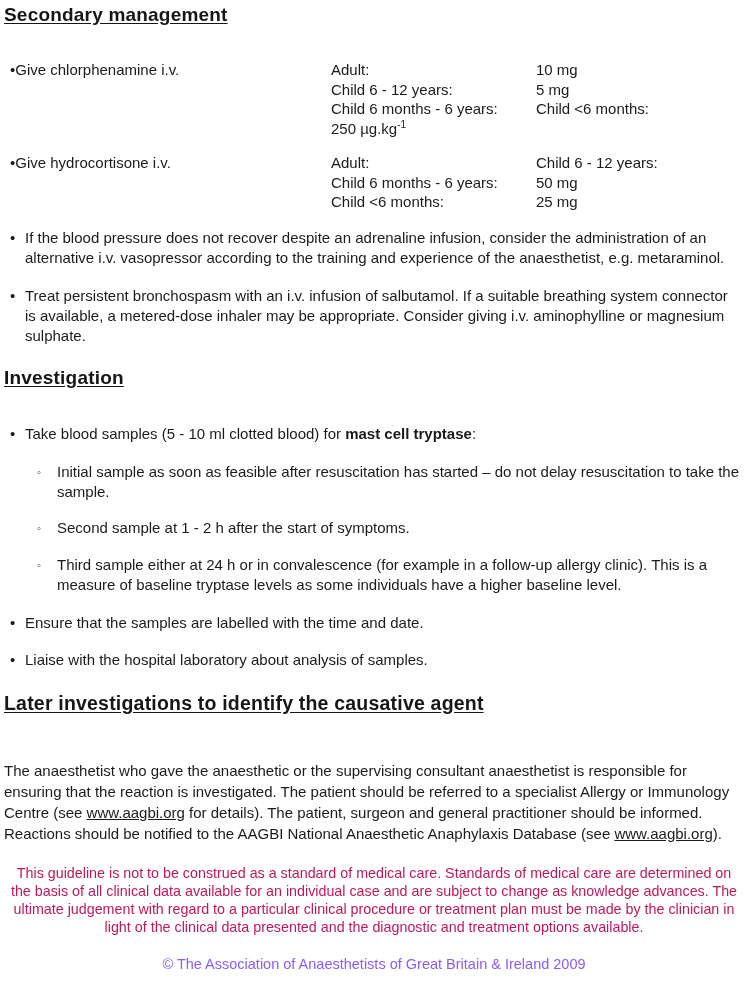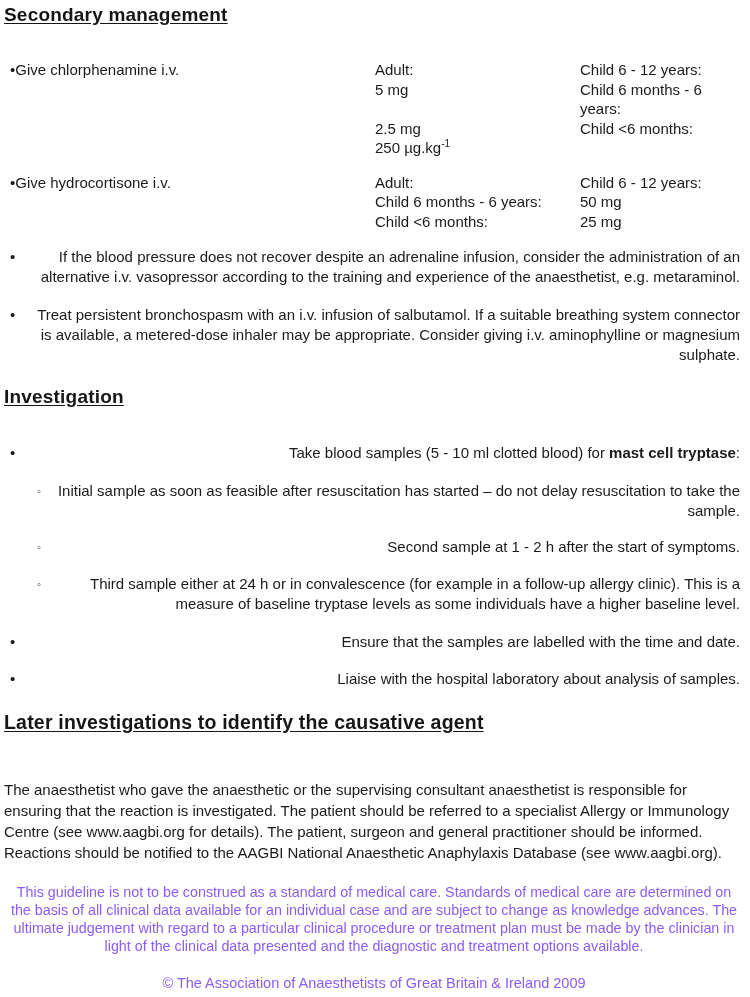--- a/index.html
+++ b/index.html
@@ -21,59 +21,60 @@
     color: #161616;
   }
   .h-secondary   { font-size: 19px; line-height: 23px; margin-top: 0; letter-spacing: 0.2px; }
   .h-invest      { font-size: 19px; line-height: 23px; margin-top: 20px; letter-spacing: 0.2px; }
   .h-later       { font-size: 19.5px; line-height: 24px; margin-top: 21px; letter-spacing: 0.2px; }
 
   .drug-block { display: flex; font-size: 15px; line-height: 19.5px; }
   .drug-block.first  { margin-top: 34px; }
   .drug-block.second { margin-top: 15px; }
   .drug-left { width: 321px; flex: none; display: flex; align-items: flex-start; }
-  .dose-grid { display: grid; grid-template-columns: 205px 1fr; flex: 1; margin-left: 44px; }
+  .dose-grid { display: grid; grid-template-columns: 205px 1fr; flex: 1; }
 
   .bullet { display: flex; font-size: 15px; line-height: 20px; }
   .bullet .marker { width: 15px; flex: none; }
   .bullet, .drug-block { padding-left: 6px; }
 
   .sub-bullet { display: flex; font-size: 15px; line-height: 20px; padding-left: 33px; }
   .sub-bullet .marker { width: 20px; flex: none; font-size: 11px; line-height: 20px; }
 
   .mt-b3 { margin-top: 16px; }
   .mt-b4 { margin-top: 18px; }
   .mt-lead { margin-top: 35px; }
   .mt-sub1 { margin-top: 18px; }
   .mt-sub2 { margin-top: 16px; }
   .mt-sub3 { margin-top: 17px; }
   .mt-ensure { margin-top: 18px; }
   .mt-liaise { margin-top: 17px; }
 
-  .btext { flex: 1; padding-right: 4px; text-align: right; }
+  .btext { flex: 1; padding-right: 4px; }
 
   .body-para {
     margin: 45px 0 0 0;
     font-size: 15px;
     line-height: 21px;
     padding-right: 2px;
   }
   a.doc-link {
     color: inherit;
+    text-decoration: underline;
     cursor: pointer;
   }
   sup { font-size: 10px; vertical-align: super; line-height: 0; }
 
   .disclaimer {
     margin: 20px auto 0;
     max-width: 730px;
     text-align: center;
     font-size: 14.3px;
     line-height: 18px;
-    color: #8b5cf6;
+    color: #be185d;
   }
   .copyright {
     margin-top: 20px;
     text-align: center;
     font-size: 14.5px;
     color: #8b5cf6;
   }
   strong { font-weight: bold; }
 </style>
 </head>
@@ -83,24 +84,24 @@
 
   <h1 class="h-secondary">Secondary management</h1>
 
   <div class="drug-block first">
     <div class="drug-left">
       <span class="marker">•</span>
       <span>Give chlorphenamine i.v.</span>
     </div>
     <div class="dose-grid">
       <span>Adult:</span>
+      <span>10 mg</span>
       <span>Child 6 - 12 years:</span>
       <span>5 mg</span>
       <span>Child 6 months - 6 years:</span>
-      <span>2.5 mg</span>
       <span>Child &lt;6 months:</span>
       <span><span>250 µg.kg</span><sup>-1</sup></span>
     </div>
   </div>
 
   <div class="drug-block second">
     <div class="drug-left">
       <span class="marker">•</span>
       <span>Give hydrocortisone i.v.</span>
     </div>

